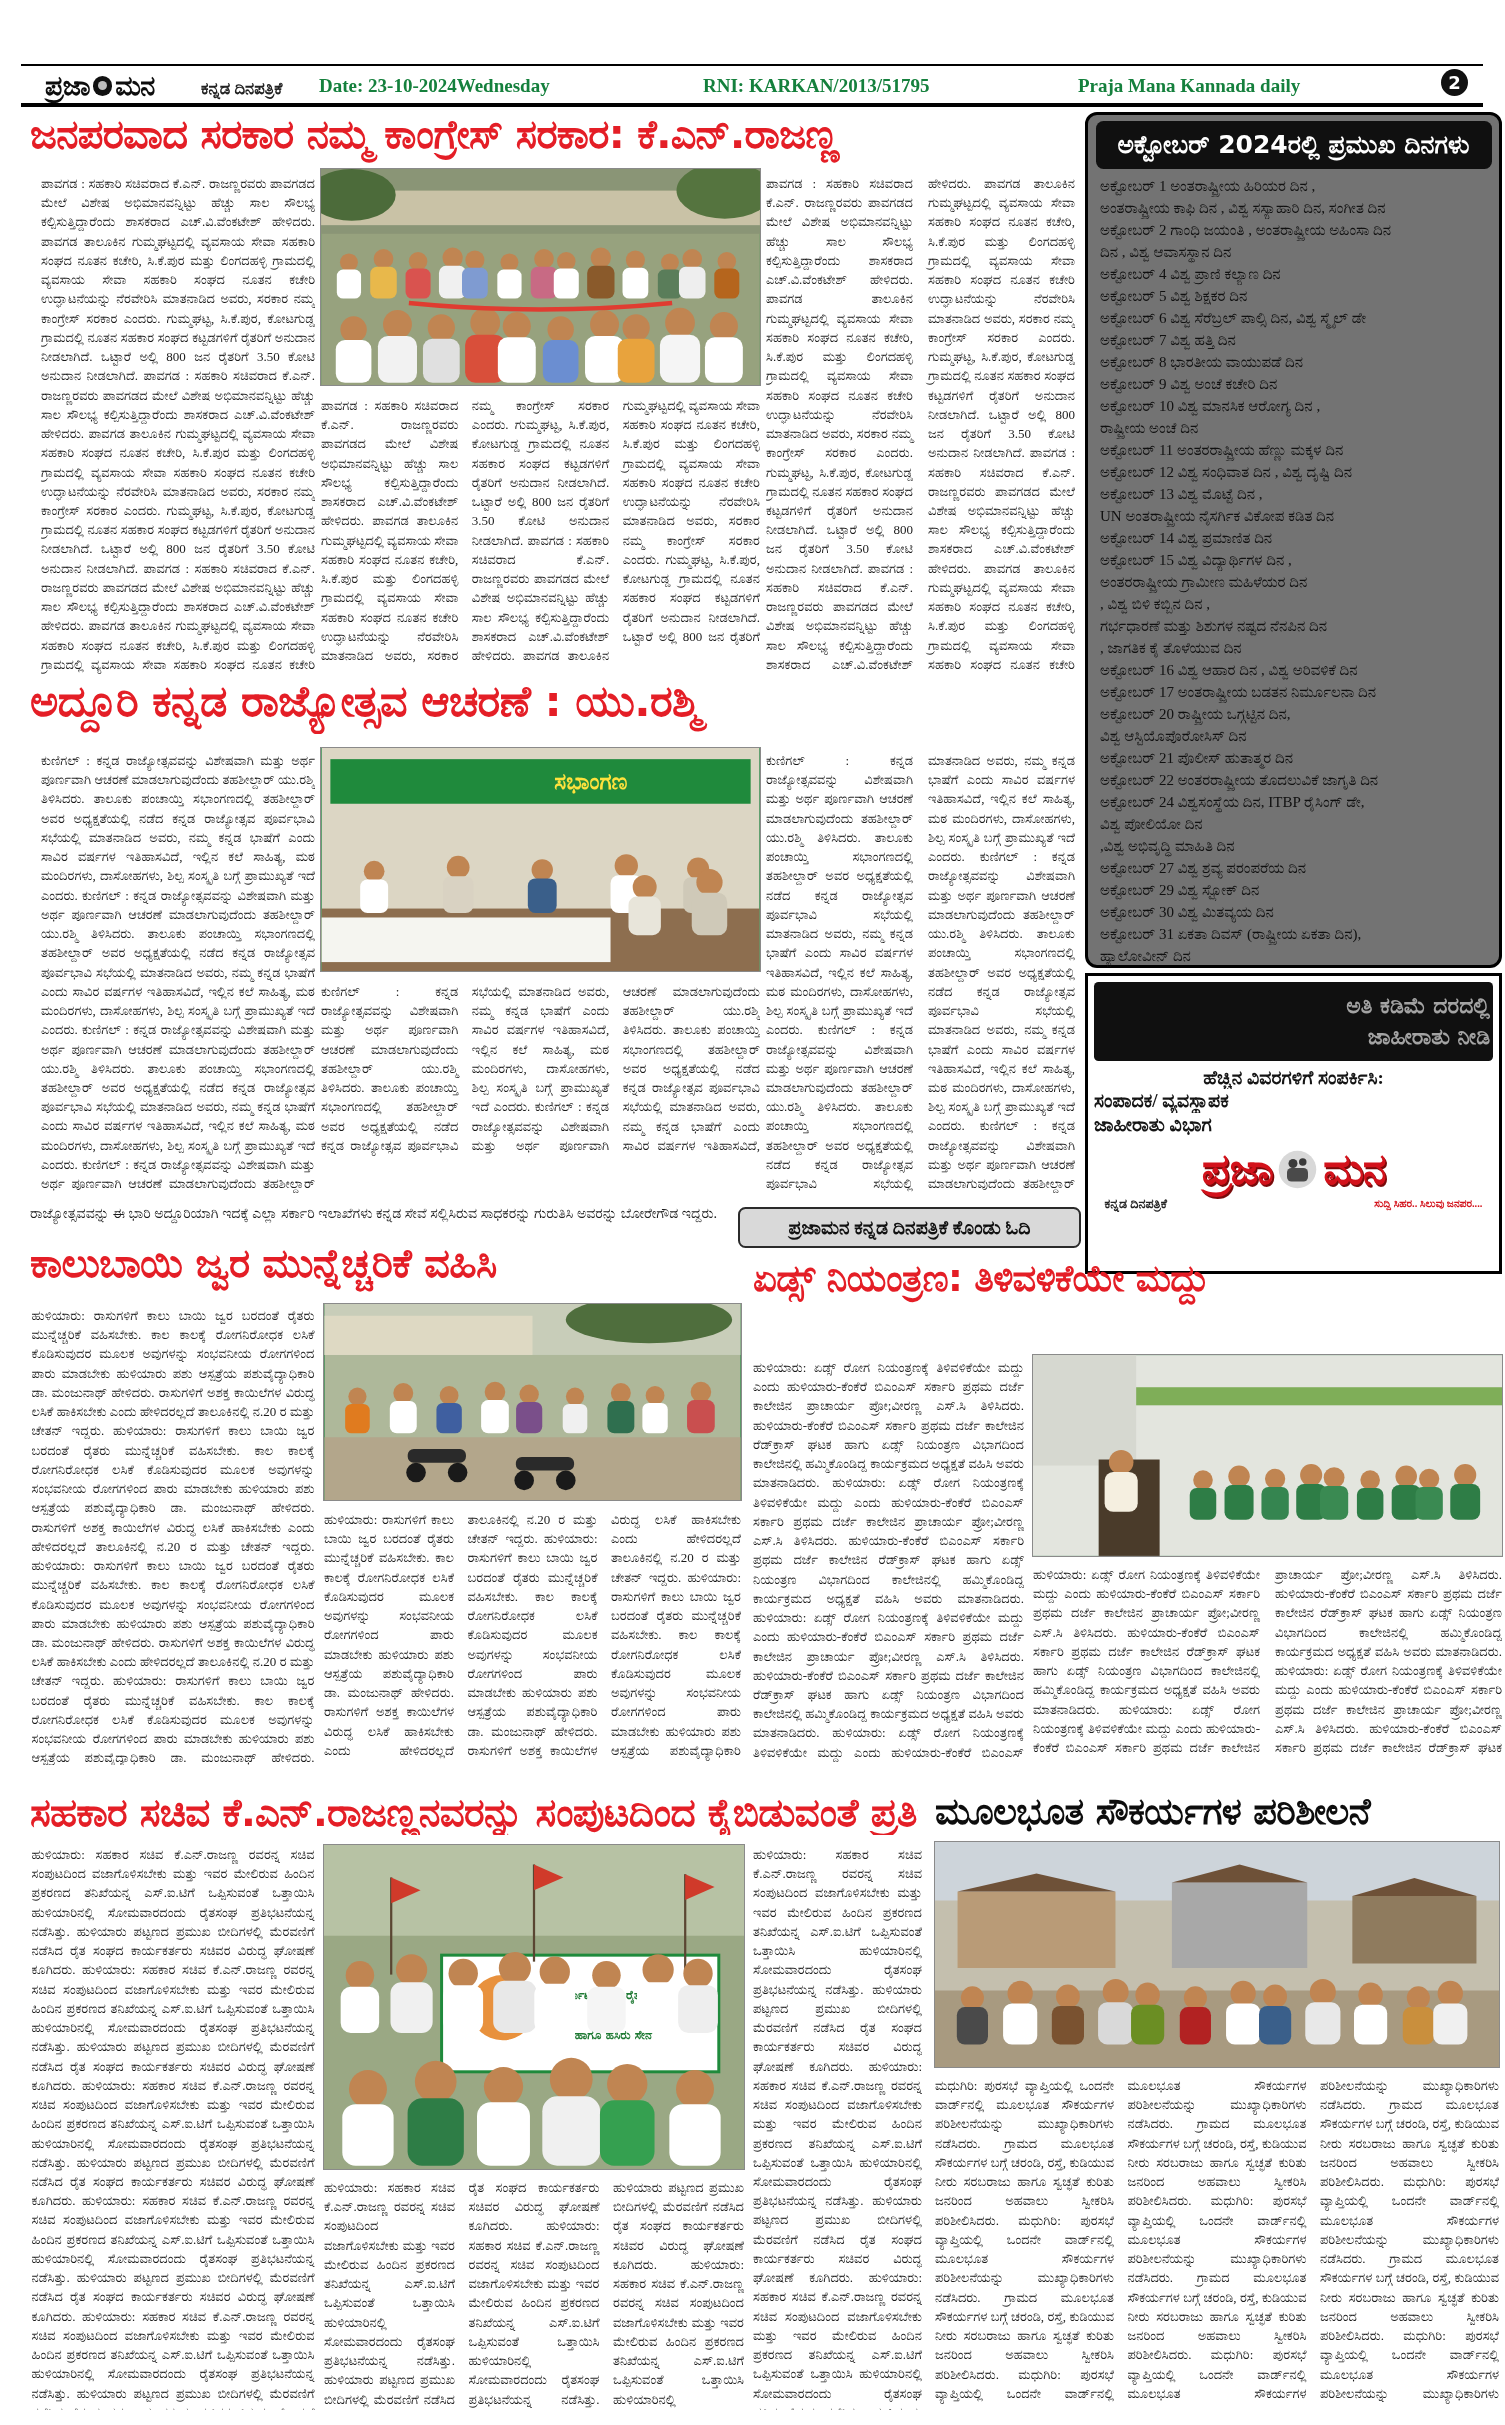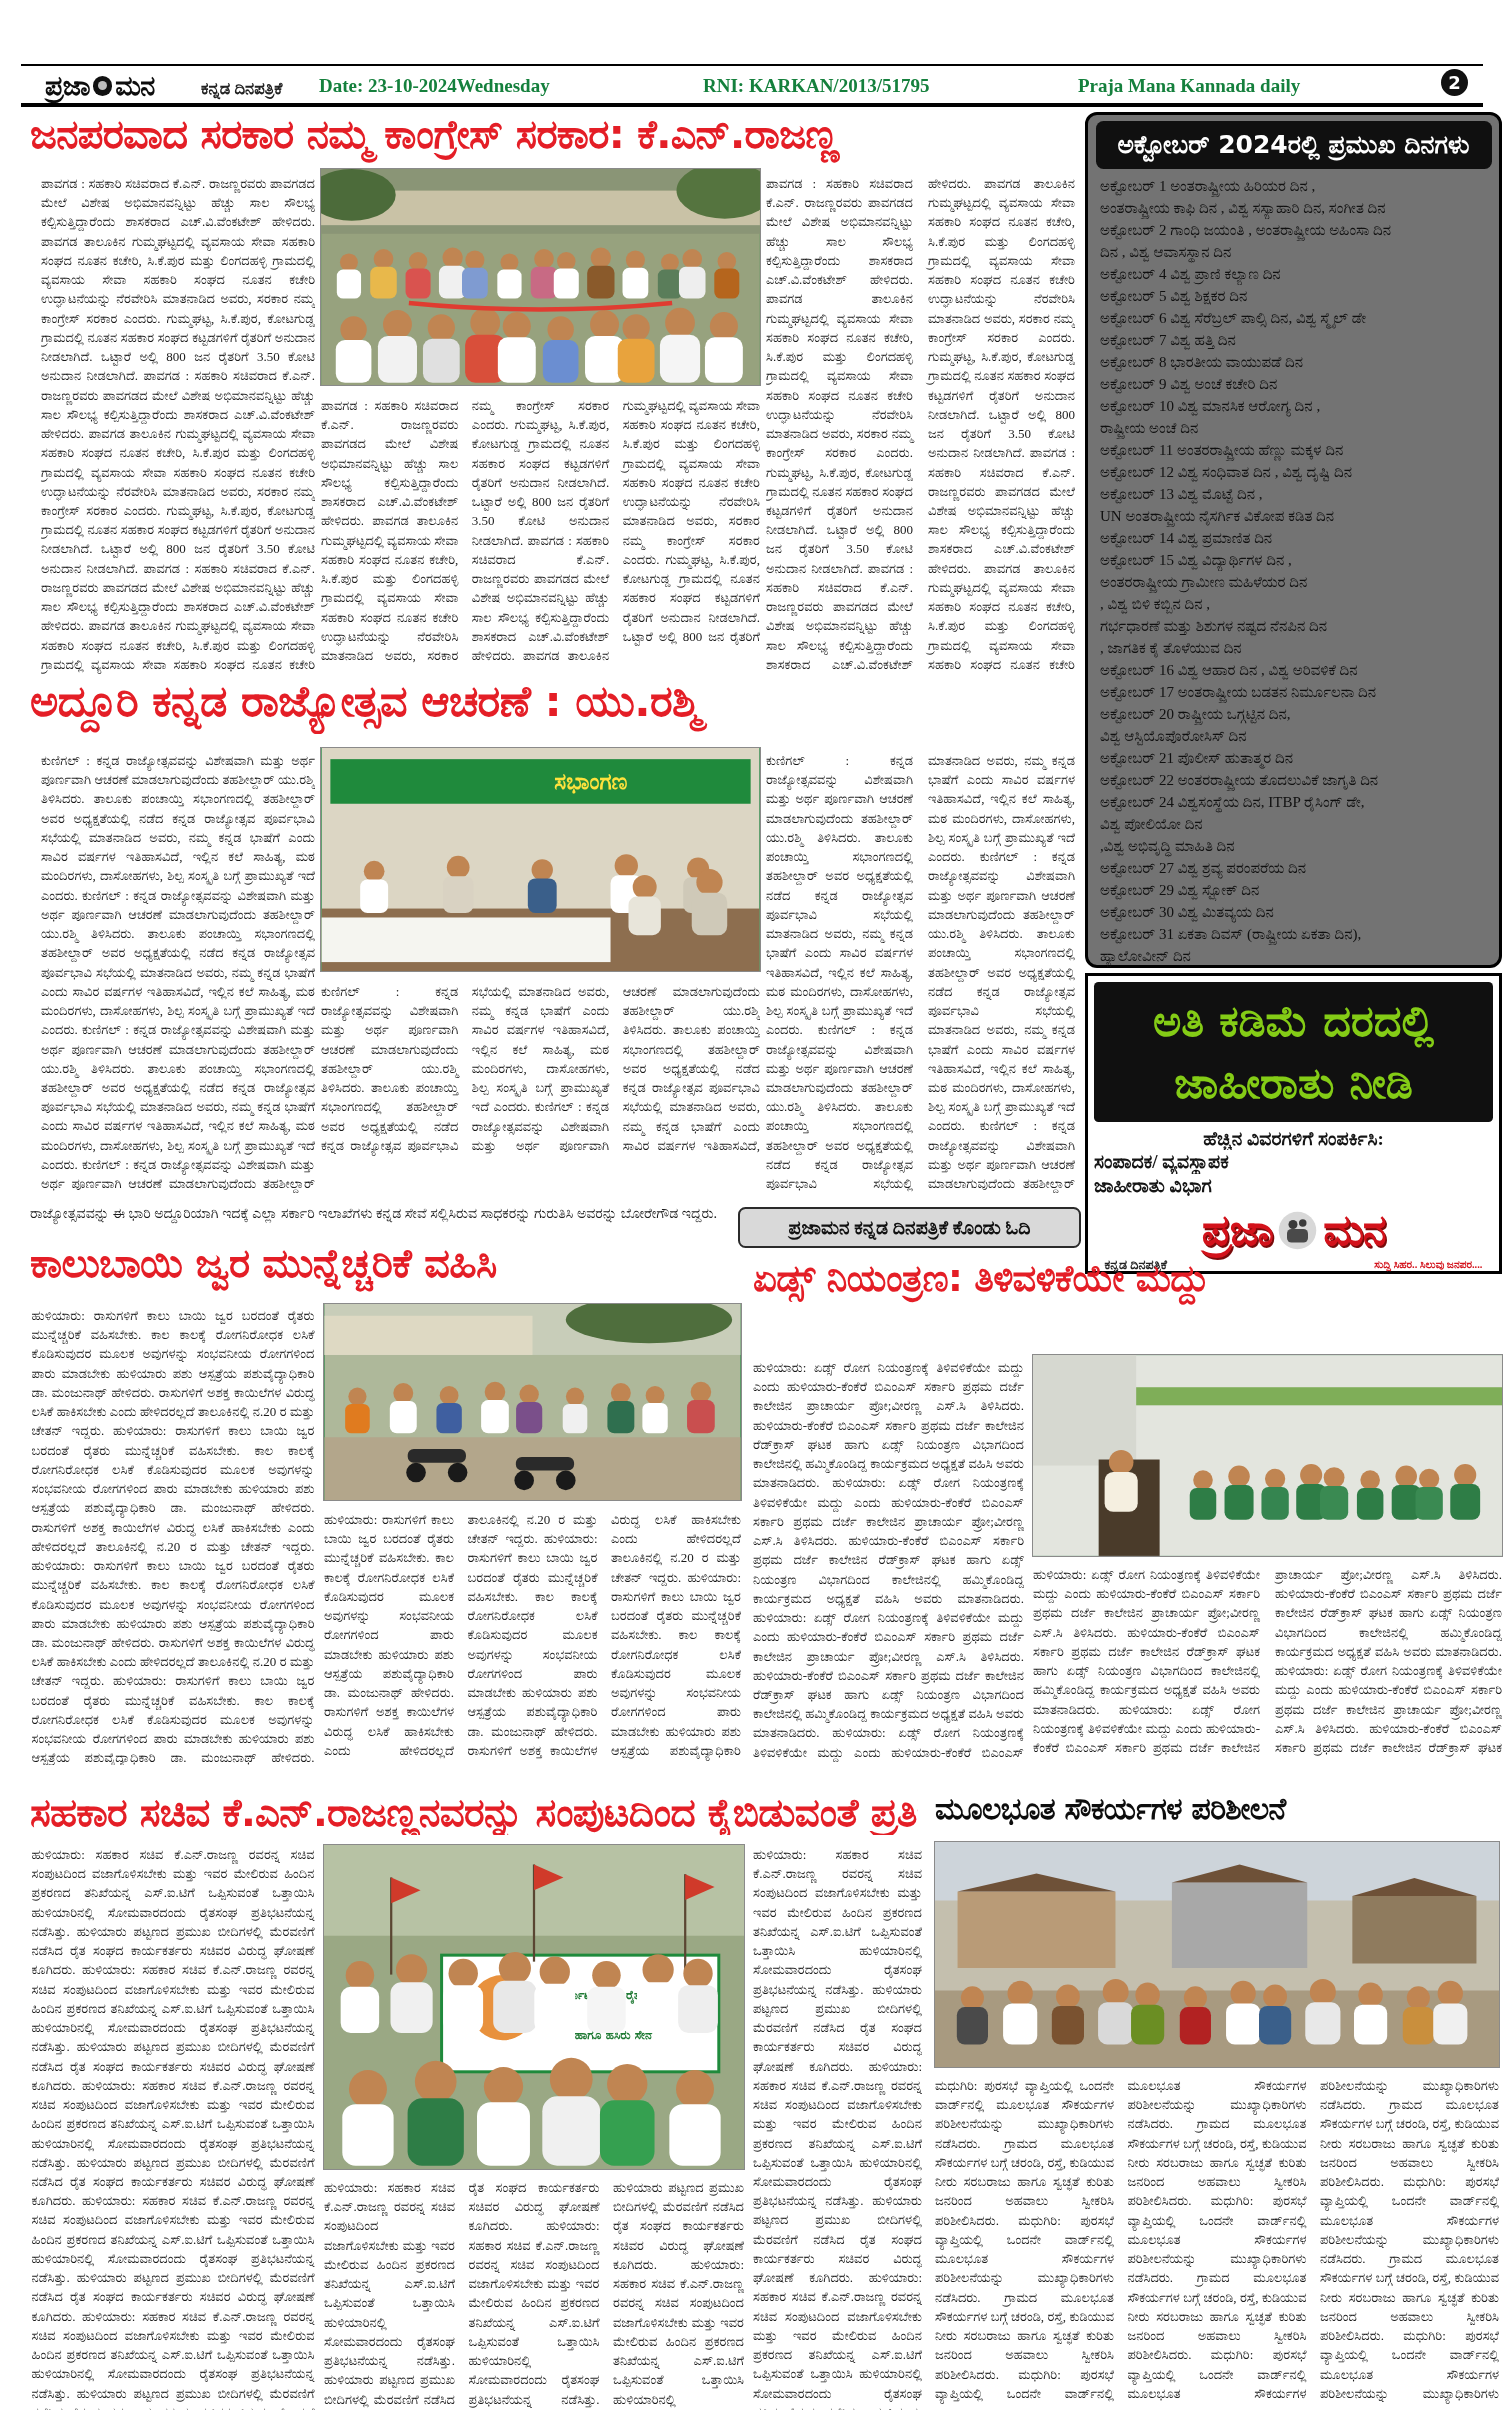--- a/index.html
+++ b/index.html
@@ -15,21 +15,21 @@
   .headline{font-family:"DejaVu Sans","Liberation Sans",sans-serif;font-weight:bold;color:#e41e26;white-space:nowrap;overflow:hidden;line-height:1.04;letter-spacing:-0.7px;}
   .headline.black{color:#0d0d0d;}
   .bodytext{font-size:13px;line-height:1.48;text-align:justify;overflow:hidden;color:#1b1b1b;}
   .cols2{column-count:2;column-gap:15px;}
   .cols3{column-count:3;column-gap:13.5px;}
   .photo{overflow:hidden;background:#15803d;outline:0.7px solid #8a8a8a;}
   .sidebar-box{border:3px solid #000;border-radius:12px;background:#737373;box-sizing:border-box;padding:6px 7.5px;}
   .sidebar-title{background:#101010;border-radius:7.5px;color:#fff;font-family:"DejaVu Sans","Liberation Sans",sans-serif;font-weight:bold;font-size:25px;height:48px;display:flex;align-items:center;justify-content:center;white-space:nowrap;overflow:hidden;}
   .day-line{font-size:15px;line-height:22px;white-space:nowrap;overflow:hidden;color:#101010;}
   .ad-box{border:3px solid #000;background:#fff;box-sizing:border-box;padding:6px;}
-  .ad-banner{background:#101010;border-radius:4.5px;color:#84cc16;text-align:center;font-family:"DejaVu Sans",sans-serif;font-weight:bold;font-size:43px;line-height:1.45;padding:7.5px 3px;white-space:nowrap;overflow:hidden;}
+  .ad-banner{background:#101010;border-radius:4.5px;color:#a3a3a3;text-align:right;font-family:"DejaVu Sans",sans-serif;font-weight:bold;font-size:22px;line-height:1.45;padding:7.5px 3px;white-space:nowrap;overflow:hidden;}
   .ad-contact{font-weight:bold;font-size:19px;text-align:center;margin-top:6px;white-space:nowrap;overflow:hidden;}
   .ad-role{font-weight:bold;font-size:19px;text-align:left;line-height:24px;white-space:nowrap;overflow:hidden;}
   .ad-logo-row{display:flex;align-items:center;justify-content:center;gap:6px;margin-top:7.5px;}
   .ad-logo-word{font-family:"DejaVu Sans",sans-serif;font-weight:bold;font-size:43px;color:#d3121b;text-shadow:1.5px 1.5px 0 #7a0a0a;letter-spacing:-1.5px;}
   .ad-logo-subrow{display:flex;justify-content:space-between;align-items:center;padding:0 10.5px;margin-top:1.5px;}
   .ad-logo-sub{font-size:12.7px;font-weight:bold;color:#222;}
   .ad-tagline{font-size:10.5px;font-weight:bold;color:#d3121b;}
   .ad-phone{background:#101010;border-radius:6px;color:#fff;text-align:center;font-family:"DejaVu Sans",sans-serif;font-weight:bold;font-size:33px;height:45px;display:flex;align-items:center;justify-content:center;gap:7.5px;margin-top:6px;white-space:nowrap;overflow:hidden;}
   .promo-box{background:#d9d9d9;border:2.2px solid #2b2b2b;border-radius:7.5px;display:flex;align-items:center;justify-content:center;font-weight:bold;font-size:19px;color:#111;white-space:nowrap;overflow:hidden;}
   .tail-line{font-size:14.2px;white-space:nowrap;overflow:hidden;color:#1b1b1b;}
@@ -310,21 +310,21 @@
       <circle cx="329.6533333333334" cy="312.28416" r="28.574208" fill="#c08552"></circle>
       <rect x="291.0781525333334" y="335.1435264" width="77.1503616" height="92.53647360000002" rx="20.0019456" fill="#f0f0f0"></rect>
       <circle cx="404.32000000000005" cy="318.81600000000003" r="26.956799999999998" fill="#c08552"></circle>
       <rect x="367.92832000000004" y="340.38144000000005" width="72.78336" height="87.29855999999998" rx="18.869759999999996" fill="#35a050"></rect>
       <circle cx="494.6666666666667" cy="325.34784" r="25.339391999999997" fill="#c08552"></circle>
       <rect x="460.45848746666667" y="345.6193536" width="68.4163584" height="82.0606464" rx="17.737574399999996" fill="#ffffff"></rect>
     </svg></div>
 <div class="abs bodytext cols3" style="left:324px;top:2178px;width:420px;height:232px;">ಹುಳಿಯಾರು: ಸಹಕಾರ ಸಚಿವ ಕೆ.ಎನ್.ರಾಜಣ್ಣ ರವರನ್ನ ಸಚಿವ ಸಂಪುಟದಿಂದ ವಜಾಗೊಳಿಸಬೇಕು ಮತ್ತು ಇವರ ಮೇಲಿರುವ ಹಿಂದಿನ ಪ್ರಕರಣದ ತನಿಖೆಯನ್ನ ಎಸ್.ಐ.ಟಿಗೆ ಒಪ್ಪಿಸುವಂತೆ ಒತ್ತಾಯಿಸಿ ಹುಳಿಯಾರಿನಲ್ಲಿ ಸೋಮವಾರದಂದು ರೈತಸಂಘ ಪ್ರತಿಭಟನೆಯನ್ನ ನಡೆಸಿತ್ತು. ಹುಳಿಯಾರು ಪಟ್ಟಣದ ಪ್ರಮುಖ ಬೀದಿಗಳಲ್ಲಿ ಮೆರವಣಿಗೆ ನಡೆಸಿದ ರೈತ ಸಂಘದ ಕಾರ್ಯಕರ್ತರು ಸಚಿವರ ವಿರುದ್ಧ ಘೋಷಣೆ ಕೂಗಿದರು.  ಹುಳಿಯಾರು: ಸಹಕಾರ ಸಚಿವ ಕೆ.ಎನ್.ರಾಜಣ್ಣ ರವರನ್ನ ಸಚಿವ ಸಂಪುಟದಿಂದ ವಜಾಗೊಳಿಸಬೇಕು ಮತ್ತು ಇವರ ಮೇಲಿರುವ ಹಿಂದಿನ ಪ್ರಕರಣದ ತನಿಖೆಯನ್ನ ಎಸ್.ಐ.ಟಿಗೆ ಒಪ್ಪಿಸುವಂತೆ ಒತ್ತಾಯಿಸಿ ಹುಳಿಯಾರಿನಲ್ಲಿ ಸೋಮವಾರದಂದು ರೈತಸಂಘ ಪ್ರತಿಭಟನೆಯನ್ನ ನಡೆಸಿತ್ತು. ಹುಳಿಯಾರು ಪಟ್ಟಣದ ಪ್ರಮುಖ ಬೀದಿಗಳಲ್ಲಿ ಮೆರವಣಿಗೆ ನಡೆಸಿದ ರೈತ ಸಂಘದ ಕಾರ್ಯಕರ್ತರು ಸಚಿವರ ವಿರುದ್ಧ ಘೋಷಣೆ ಕೂಗಿದರು.  ಹುಳಿಯಾರು: ಸಹಕಾರ ಸಚಿವ ಕೆ.ಎನ್.ರಾಜಣ್ಣ ರವರನ್ನ ಸಚಿವ ಸಂಪುಟದಿಂದ ವಜಾಗೊಳಿಸಬೇಕು ಮತ್ತು ಇವರ ಮೇಲಿರುವ ಹಿಂದಿನ ಪ್ರಕರಣದ ತನಿಖೆಯನ್ನ ಎಸ್.ಐ.ಟಿಗೆ ಒಪ್ಪಿಸುವಂತೆ ಒತ್ತಾಯಿಸಿ ಹುಳಿಯಾರಿನಲ್ಲಿ ಸೋಮವಾರದಂದು ರೈತಸಂಘ ಪ್ರತಿಭಟನೆಯನ್ನ ನಡೆಸಿತ್ತು. ಹುಳಿಯಾರು ಪಟ್ಟಣದ ಪ್ರಮುಖ ಬೀದಿಗಳಲ್ಲಿ ಮೆರವಣಿಗೆ ನಡೆಸಿದ ರೈತ ಸಂಘದ ಕಾರ್ಯಕರ್ತರು ಸಚಿವರ ವಿರುದ್ಧ ಘೋಷಣೆ ಕೂಗಿದರು.</div>
 <div class="abs bodytext" style="left:753px;top:1845px;width:169px;height:565px;">ಹುಳಿಯಾರು: ಸಹಕಾರ ಸಚಿವ ಕೆ.ಎನ್.ರಾಜಣ್ಣ ರವರನ್ನ ಸಚಿವ ಸಂಪುಟದಿಂದ ವಜಾಗೊಳಿಸಬೇಕು ಮತ್ತು ಇವರ ಮೇಲಿರುವ ಹಿಂದಿನ ಪ್ರಕರಣದ ತನಿಖೆಯನ್ನ ಎಸ್.ಐ.ಟಿಗೆ ಒಪ್ಪಿಸುವಂತೆ ಒತ್ತಾಯಿಸಿ ಹುಳಿಯಾರಿನಲ್ಲಿ ಸೋಮವಾರದಂದು ರೈತಸಂಘ ಪ್ರತಿಭಟನೆಯನ್ನ ನಡೆಸಿತ್ತು. ಹುಳಿಯಾರು ಪಟ್ಟಣದ ಪ್ರಮುಖ ಬೀದಿಗಳಲ್ಲಿ ಮೆರವಣಿಗೆ ನಡೆಸಿದ ರೈತ ಸಂಘದ ಕಾರ್ಯಕರ್ತರು ಸಚಿವರ ವಿರುದ್ಧ ಘೋಷಣೆ ಕೂಗಿದರು.  ಹುಳಿಯಾರು: ಸಹಕಾರ ಸಚಿವ ಕೆ.ಎನ್.ರಾಜಣ್ಣ ರವರನ್ನ ಸಚಿವ ಸಂಪುಟದಿಂದ ವಜಾಗೊಳಿಸಬೇಕು ಮತ್ತು ಇವರ ಮೇಲಿರುವ ಹಿಂದಿನ ಪ್ರಕರಣದ ತನಿಖೆಯನ್ನ ಎಸ್.ಐ.ಟಿಗೆ ಒಪ್ಪಿಸುವಂತೆ ಒತ್ತಾಯಿಸಿ ಹುಳಿಯಾರಿನಲ್ಲಿ ಸೋಮವಾರದಂದು ರೈತಸಂಘ ಪ್ರತಿಭಟನೆಯನ್ನ ನಡೆಸಿತ್ತು. ಹುಳಿಯಾರು ಪಟ್ಟಣದ ಪ್ರಮುಖ ಬೀದಿಗಳಲ್ಲಿ ಮೆರವಣಿಗೆ ನಡೆಸಿದ ರೈತ ಸಂಘದ ಕಾರ್ಯಕರ್ತರು ಸಚಿವರ ವಿರುದ್ಧ ಘೋಷಣೆ ಕೂಗಿದರು.  ಹುಳಿಯಾರು: ಸಹಕಾರ ಸಚಿವ ಕೆ.ಎನ್.ರಾಜಣ್ಣ ರವರನ್ನ ಸಚಿವ ಸಂಪುಟದಿಂದ ವಜಾಗೊಳಿಸಬೇಕು ಮತ್ತು ಇವರ ಮೇಲಿರುವ ಹಿಂದಿನ ಪ್ರಕರಣದ ತನಿಖೆಯನ್ನ ಎಸ್.ಐ.ಟಿಗೆ ಒಪ್ಪಿಸುವಂತೆ ಒತ್ತಾಯಿಸಿ ಹುಳಿಯಾರಿನಲ್ಲಿ ಸೋಮವಾರದಂದು ರೈತಸಂಘ ಪ್ರತಿಭಟನೆಯನ್ನ ನಡೆಸಿತ್ತು. ಹುಳಿಯಾರು ಪಟ್ಟಣದ ಪ್ರಮುಖ ಬೀದಿಗಳಲ್ಲಿ ಮೆರವಣಿಗೆ ನಡೆಸಿದ ರೈತ ಸಂಘದ ಕಾರ್ಯಕರ್ತರು ಸಚಿವರ ವಿರುದ್ಧ ಘೋಷಣೆ ಕೂಗಿದರು.</div>
 
-<div class="abs headline black" style="left: 935px; top: 1793px; width: 564px; height: 45px; font-size: 30px; transform-origin: left center; transform: scaleX(1);">ಮೂಲಭೂತ ಸೌಕರ್ಯಗಳ ಪರಿಶೀಲನೆ</div>
+<div class="abs headline black" style="left: 935px; top: 1793px; width: 564px; height: 45px; font-size: 37px; transform-origin: left center; transform: scaleX(1);">ಮೂಲಭೂತ ಸೌಕರ್ಯಗಳ ಪರಿಶೀಲನೆ</div>
 <div class="abs photo" style="left:935px;top:1842px;width:564px;height:225px;" id="photo6"><svg xmlns="http://www.w3.org/2000/svg" width="564" height="225" viewBox="0 0 752 300">
       <rect width="752" height="300" fill="#c4bfae"></rect>
       <rect x="0" y="0" width="752" height="78" fill="#cdd4da"></rect>
       <rect x="0" y="198" width="752" height="102.00000000000001" fill="#a89a80"></rect>
       <rect x="30.080000000000002" y="66" width="210.56000000000003" height="102.00000000000001" fill="#b99b77"></rect>
       <polygon points="30.080000000000002,66 135.36,42.00000000000001 240.64000000000001,66" fill="#6e5138"></polygon>
       <rect x="315.84" y="54" width="180.48" height="114" fill="#a8a8a8"></rect>
       <polygon points="315.84,54 406.08000000000004,29.999999999999996 496.31999999999994,54" fill="#6e5138"></polygon>
       <rect x="556.48" y="72" width="165.44" height="90" fill="#8f7b5e"></rect>
       <polygon points="556.48,72 639.1999999999999,47.99999999999999 721.92,72" fill="#6e5138"></polygon>

